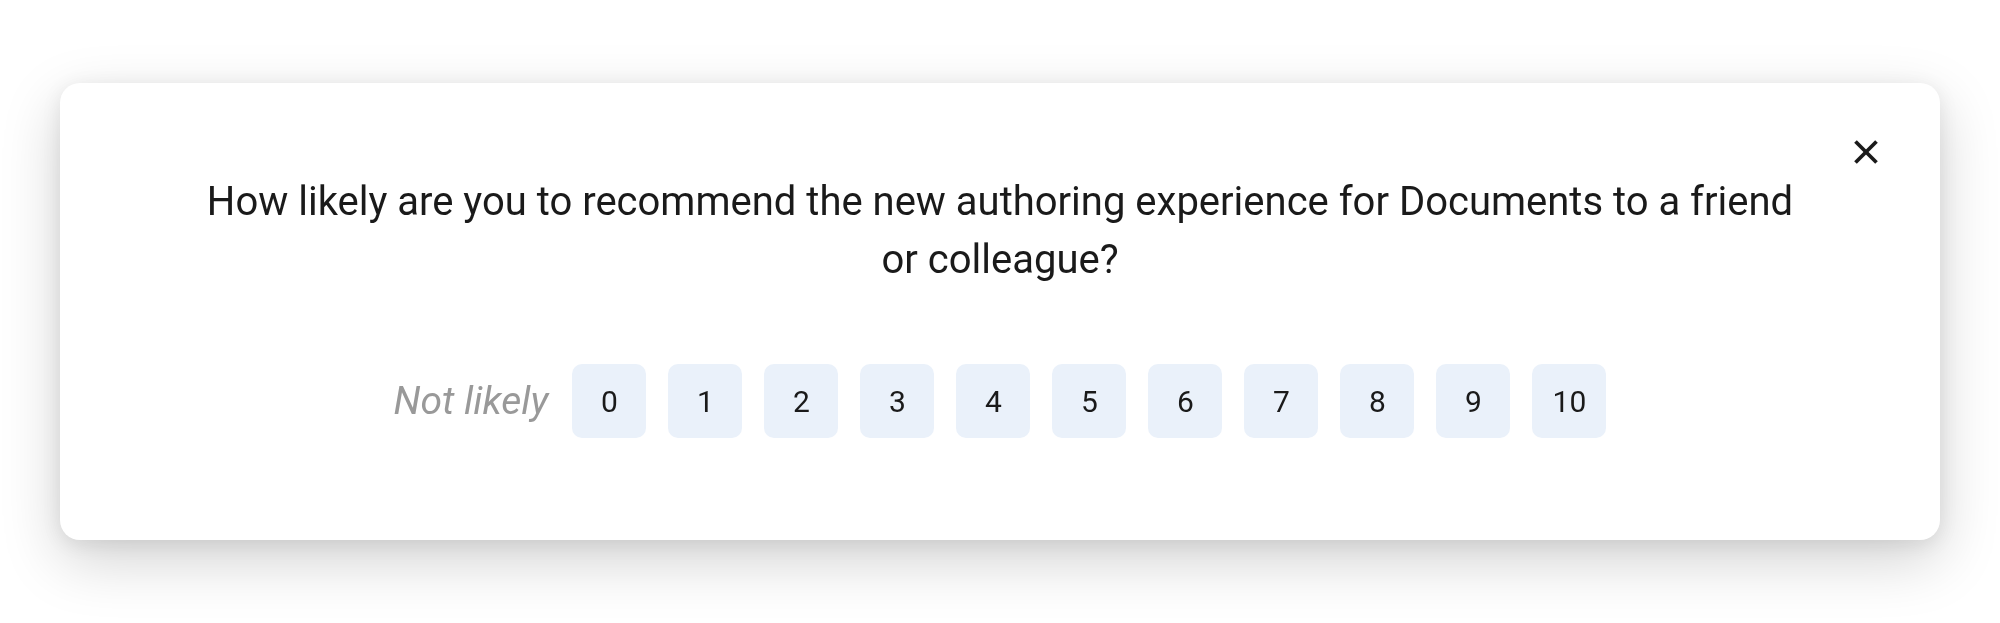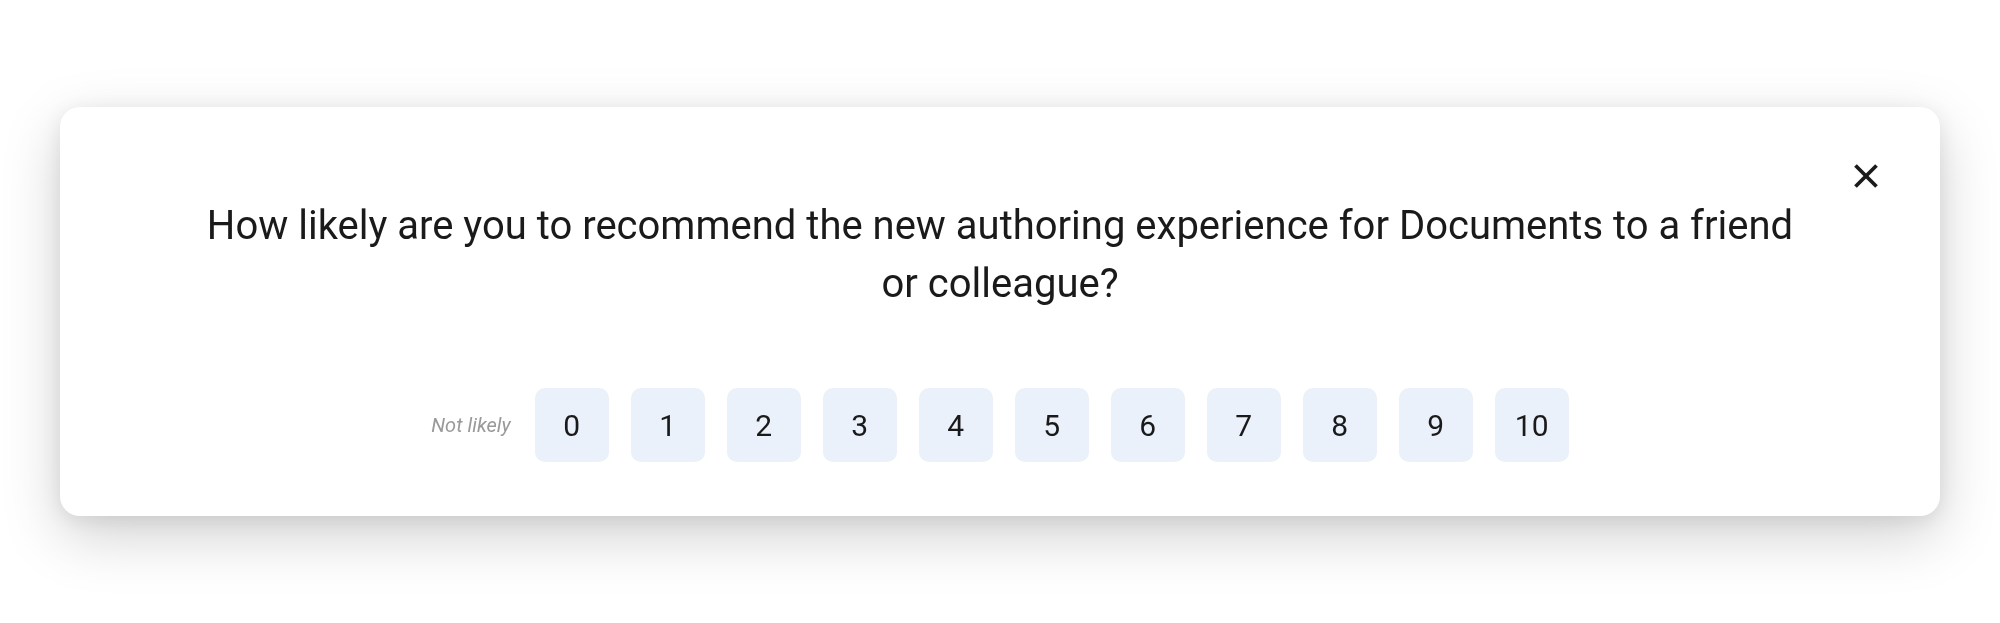--- a/index.html
+++ b/index.html
@@ -15,21 +15,21 @@
       display: flex;
       align-items: center;
       justify-content: center;
     }
     .modal {
       position: relative;
       width: 1880px;
       background: #ffffff;
       border-radius: 20px;
       box-shadow: 0 20px 60px rgba(0, 0, 0, 0.18), 0 4px 20px rgba(0, 0, 0, 0.08);
-      padding: 90px 80px 54px 80px;
+      padding: 90px 80px 102px 80px;
     }
     .close-btn {
       position: absolute;
       top: 45px;
       right: 50px;
       width: 48px;
       height: 48px;
       background: none;
       border: none;
       cursor: pointer;
@@ -53,21 +53,21 @@
       max-width: 1620px;
       margin: 0 auto 75px auto;
     }
     .scale-row {
       display: flex;
       align-items: center;
       justify-content: center;
       gap: 24px;
     }
     .scale-label {
-      font-size: 20px;
+      font-size: 39px;
       font-style: italic;
       color: #999999;
       font-weight: 400;
       white-space: nowrap;
     }
     .scale-buttons {
       display: flex;
       gap: 22px;
     }
     .rating-btn {

